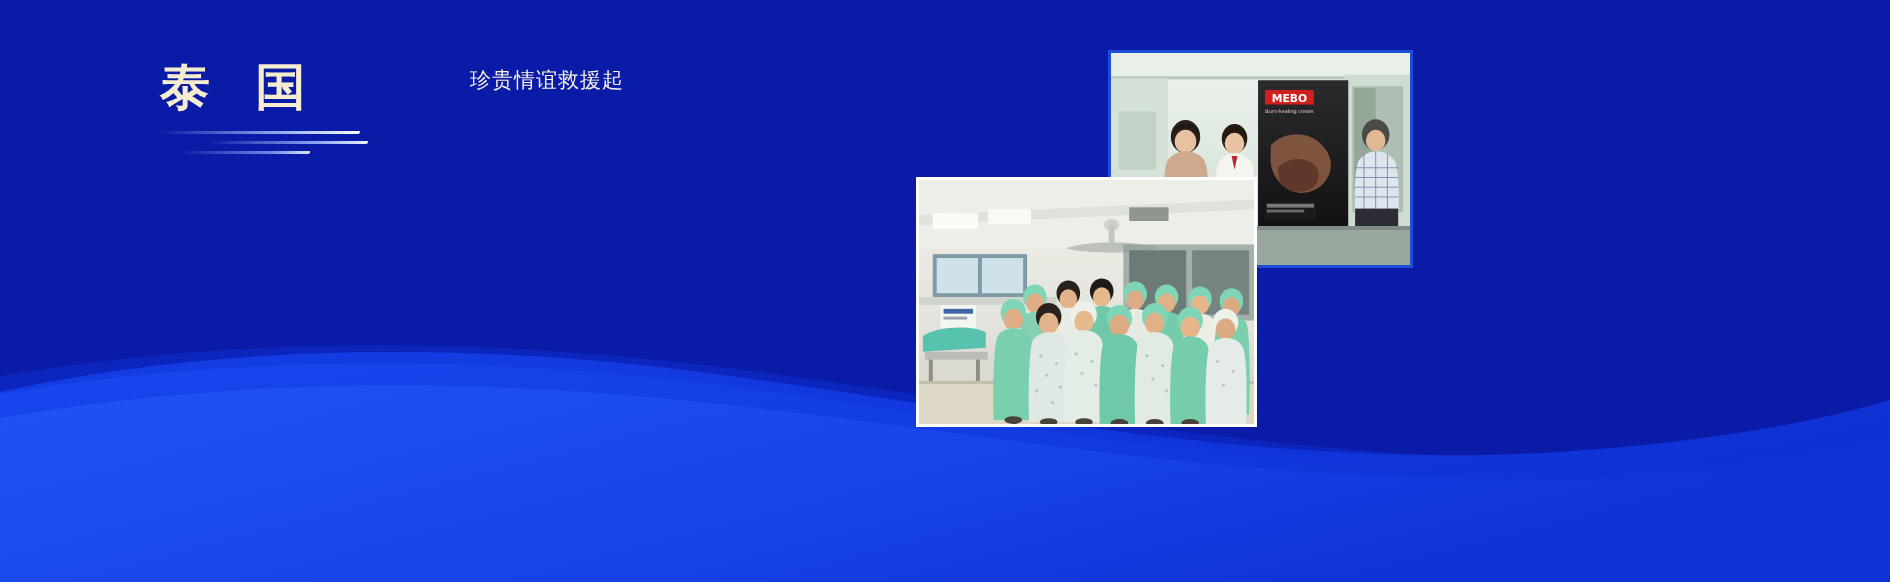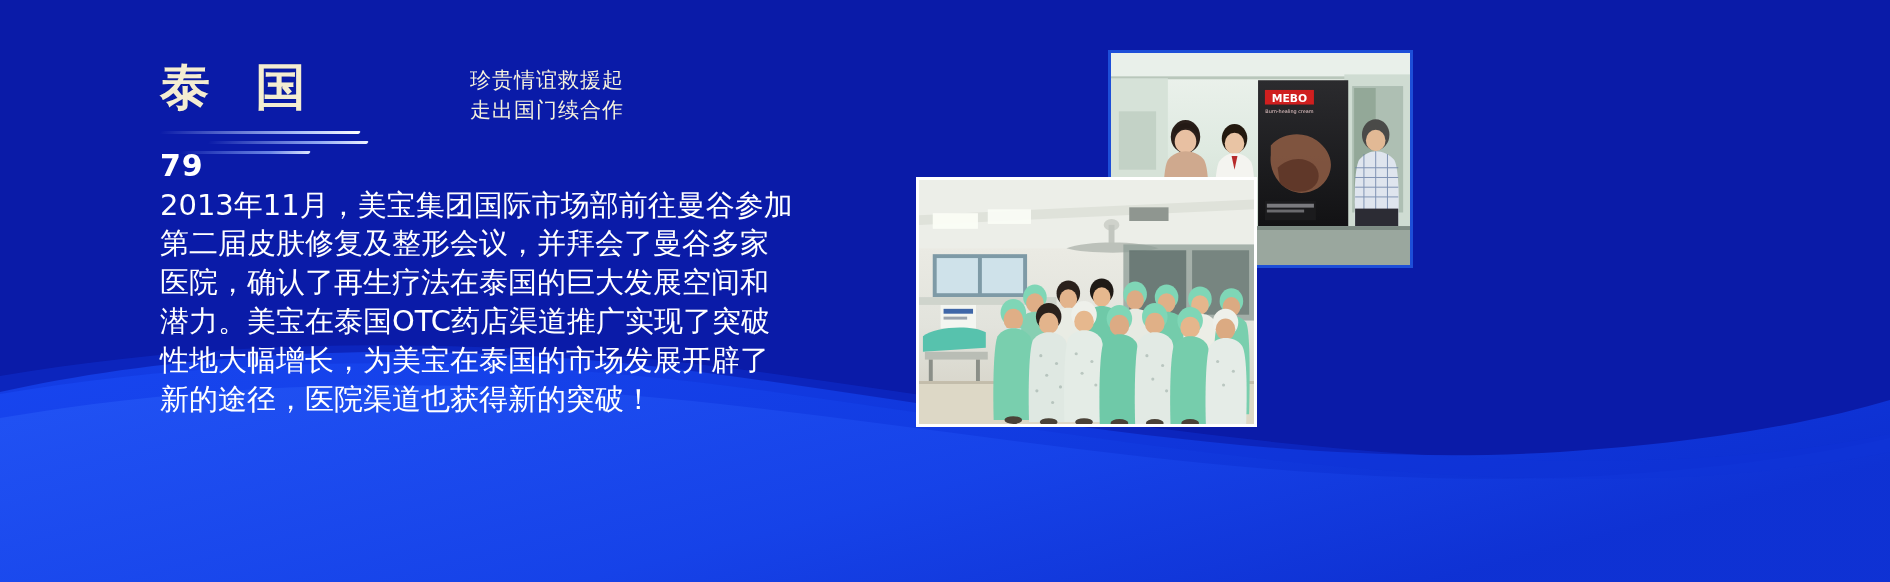--- a/index.html
+++ b/index.html
@@ -117,34 +117,22 @@
     <div class="country-title">泰 国</div>
     <div class="deco-lines">
       <span class="ln ln1"></span>
       <span class="ln ln2"></span>
       <span class="ln ln3"></span>
     </div>
   </div>
 
   <div class="subtitle">
     <div>珍贵情谊救援起</div>
-    <div>走出国门续合作</div>
   </div>
 
-  <div class="body-block">
-    <div class="item-number">79</div>
-    <div class="paragraph">
-      <div class="pline">2013年11月，美宝集团国际市场部前往曼谷参加</div>
-      <div class="pline">第二届皮肤修复及整形会议，并拜会了曼谷多家</div>
-      <div class="pline">医院，确认了再生疗法在泰国的巨大发展空间和</div>
-      <div class="pline">潜力。美宝在泰国OTC药店渠道推广实现了突破</div>
-      <div class="pline">性地大幅增长，为美宝在泰国的市场发展开辟了</div>
-      <div class="pline">新的途径，医院渠道也获得新的突破！</div>
-    </div>
-  </div>
 
   <div class="photo" id="photo-booth">
     <svg class="ph-svg" viewBox="0 0 305 218" preserveAspectRatio="none">
       <defs>
         <linearGradient id="wallg" x1="0" y1="0" x2="0" y2="1">
           <stop offset="0%" stop-color="#eef3ee"></stop>
           <stop offset="45%" stop-color="#dfeae1"></stop>
           <stop offset="100%" stop-color="#c7d6ca"></stop>
         </linearGradient>
         <linearGradient id="boothg" x1="0" y1="0" x2="0" y2="1">

